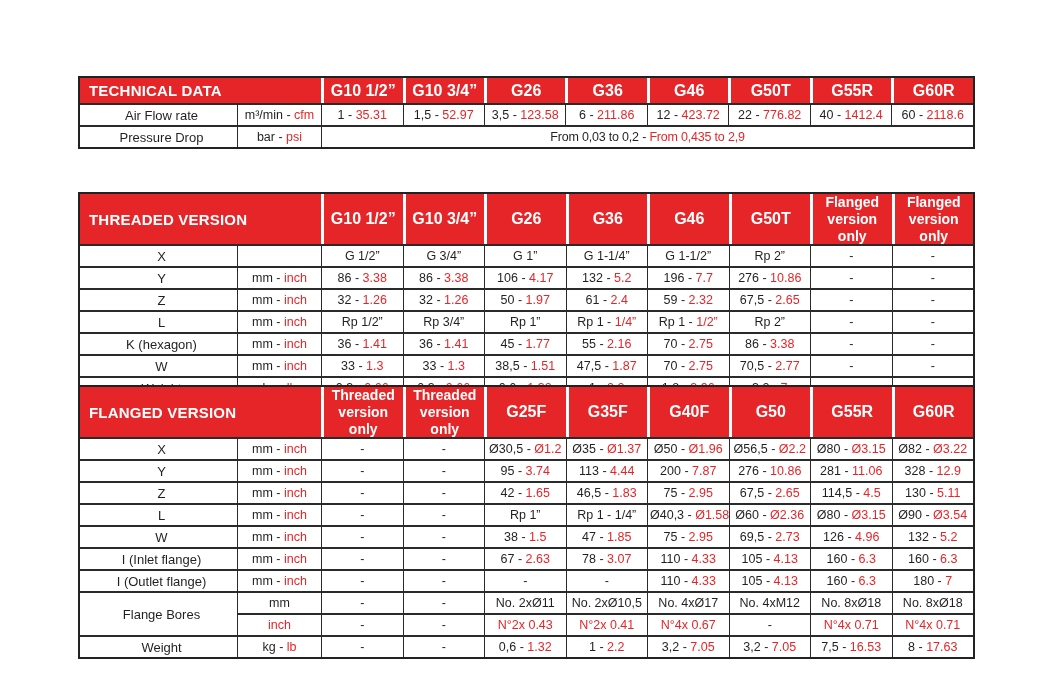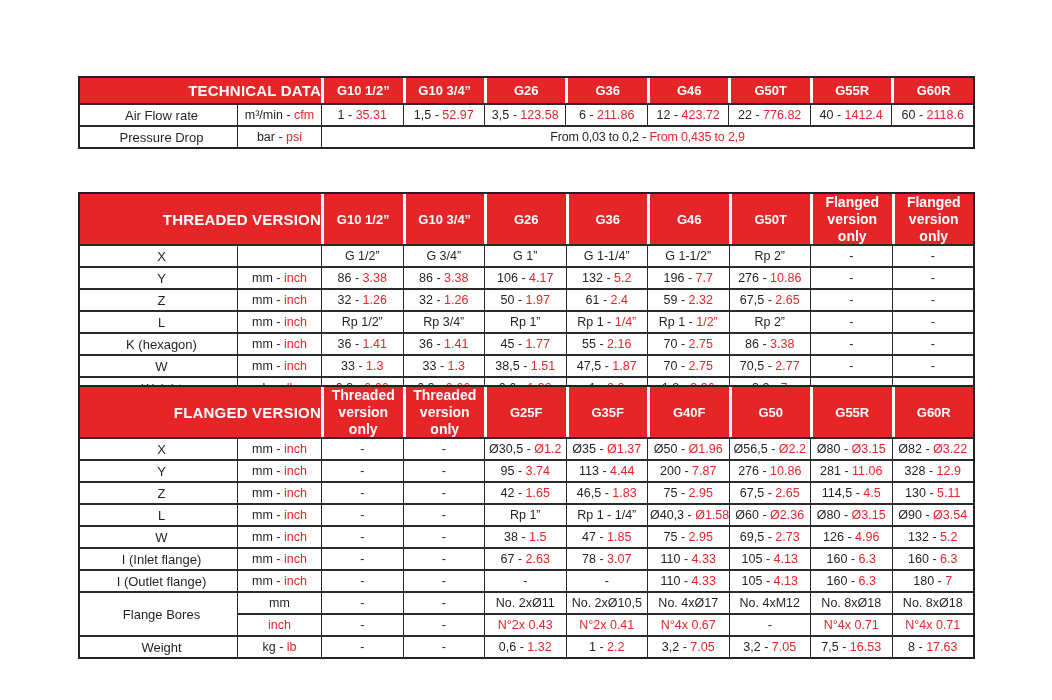--- a/index.html
+++ b/index.html
@@ -13,22 +13,22 @@
   }
   .twrap{position:absolute;left:78px;border:2px solid #222222;background:#fff;}
   #t1{top:76px;} #t2{top:192px;} #t3{top:385px;}
   table{border-collapse:separate;border-spacing:0;table-layout:fixed;width:893px;}
   col.c-label{width:157px;}
   col.c-unit{width:84px;}
   th{
     background:#E62529;color:#ffffff;font-weight:bold;padding:0;
     vertical-align:middle;
   }
-  th.title{text-align:right;padding-left:9px;font-size:15px;letter-spacing:.2px;}
-  th.colh{border-left:3px solid #ffffff;font-size:13px;text-align:center;}
+  th.title{text-align:left;padding-left:9px;font-size:15px;letter-spacing:.2px;}
+  th.colh{border-left:3px solid #ffffff;font-size:16px;text-align:center;}
   th.small{font-size:14px;line-height:1.2;white-space:pre-line;}
   .h25 th{height:25px;}
   .h38 th{height:27px;}
   td{
     border-left:1.5px solid #2a2a2a;border-top:2px solid #2a2a2a;
     height:20px;font-size:12.5px;color:#231F20;text-align:center;
     vertical-align:middle;padding:0 2px;white-space:nowrap;
   }
   td.lbl{border-left:none;text-align:center;padding-left:8px;font-size:13px;}
   td.merged{letter-spacing:-0.2px;}

